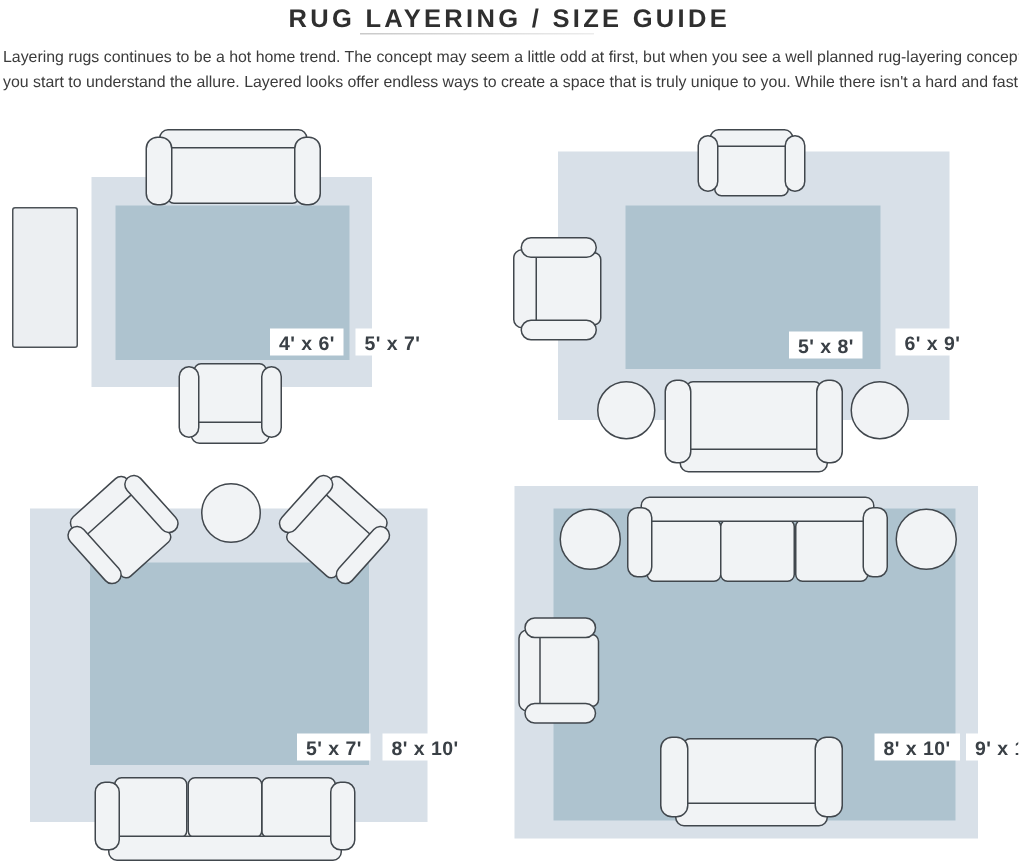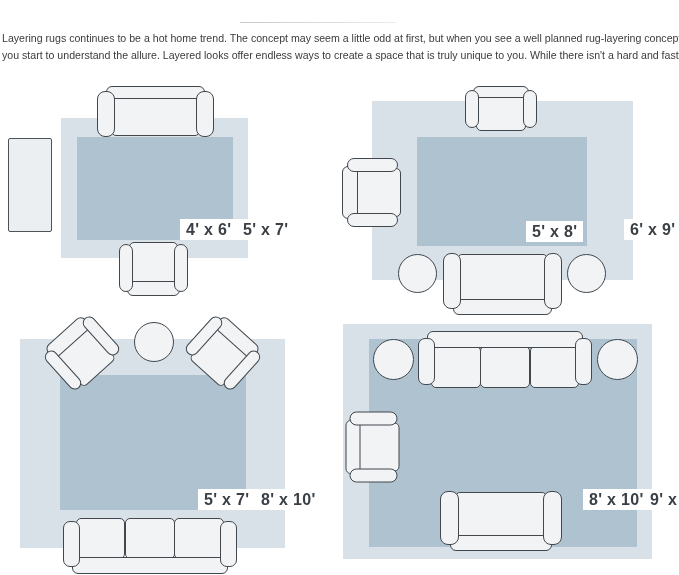--- a/index.html
+++ b/index.html
@@ -53,29 +53,30 @@
   .tilt-r{transform:rotate(42deg);}
   
   .pouf{position:absolute;z-index:3;border-radius:50%;box-sizing:border-box;
     background:var(--furn-fill,#f1f3f5);border:1.6px solid var(--furn-line,#41474d);}
   
   .console{position:absolute;z-index:3;box-sizing:border-box;
     background:#eceff2;border:1.6px solid #4c5257;border-radius:2px;}
   
   .size-label{
     position:absolute;z-index:4;background:var(--label-bg,#ffffff);
-    color:var(--label-text,#3a4046);font-size:16px;font-weight:700;
+    color:var(--label-text,#3a4046);font-size:13px;font-weight:700;
     line-height:1;padding:2.5px 6px;white-space:nowrap;letter-spacing:.3px;
   }
 </style>
 </head>
 <body>
 
 <div class="canvas">
 
+  <h1 class="title">RUG LAYERING / SIZE GUIDE</h1>
   <div class="divider"></div>
 
   <div class="intro">
     <div>Layering rugs continues to be a hot home trend. The concept may seem a little odd at first, but when you see a well planned rug-layering concept,</div>
     <div>you start to understand the allure. Layered looks offer endless ways to create a space that is truly unique to you. While there isn't a hard and fast rule</div>
   </div>
 
   <div class="rug outer" style="left:61px;top:118px;width:187px;height:140px"></div>
   <div class="rug inner" style="left:77px;top:137px;width:156px;height:103px"></div>
   <div class="console" style="left:8px;top:138px;width:44px;height:94px"></div>
@@ -110,21 +111,21 @@
   </div>
   <div class="furn sofa2 up" style="left:443px;top:253px;width:119px;height:62px">
     <i class="fp seat"></i>
     <i class="fp back"></i>
     <i class="fp arm-l"></i>
     <i class="fp arm-r"></i>
   </div>
   <div class="pouf" style="left:398px;top:254px;width:39px;height:39px"></div>
   <div class="pouf" style="left:567px;top:254px;width:39px;height:39px"></div>
   <div class="size-label" style="left:526px;top:221px">5' x 8'</div>
-  <div class="size-label" style="left:624px;top:219px">6' x 9'</div>
+  <div class="size-label" style="left:597px;top:219px">6' x 9'</div>
 
   <div class="rug outer" style="left:20px;top:339px;width:265px;height:209px"></div>
   <div class="rug inner" style="left:60px;top:375px;width:186px;height:135px"></div>
   <div class="furn chair tilt-l" style="left:50px;top:324px;width:64px;height:58px">
     <i class="fp seat"></i>
     <i class="fp back"></i>
     <i class="fp arm-l"></i>
     <i class="fp arm-r"></i>
   </div>
   <div class="pouf" style="left:134px;top:322px;width:40px;height:40px"></div>

